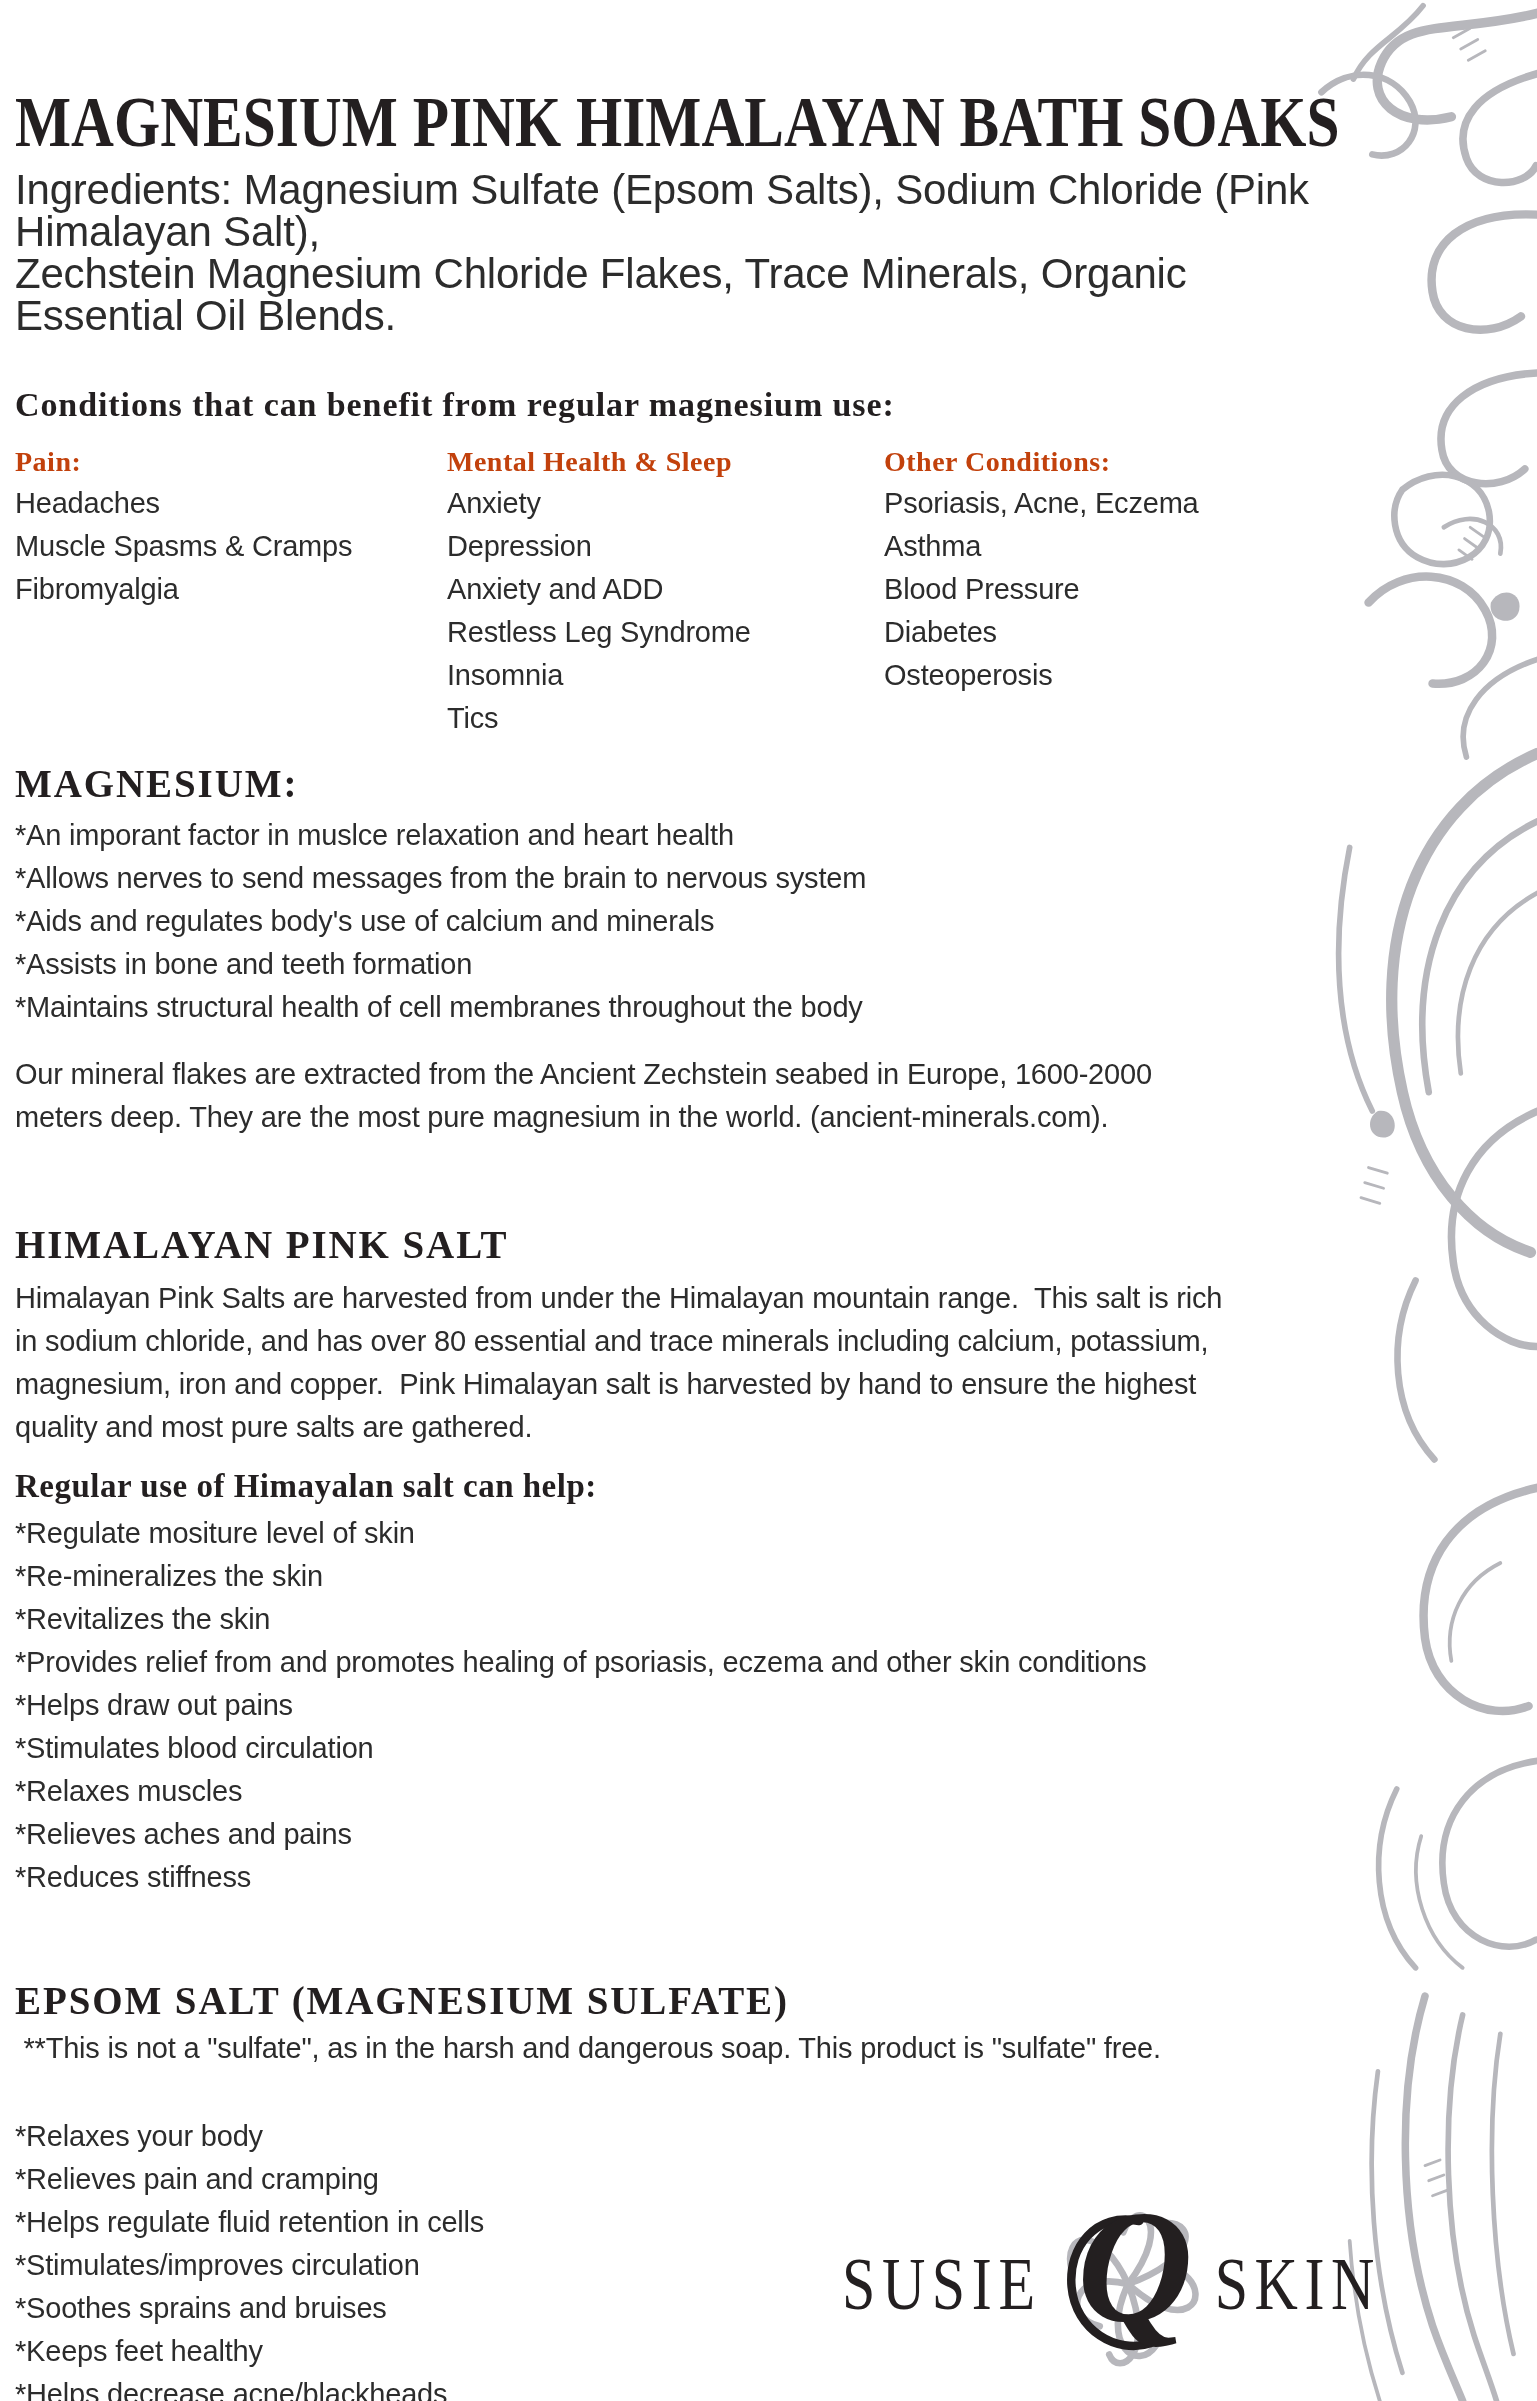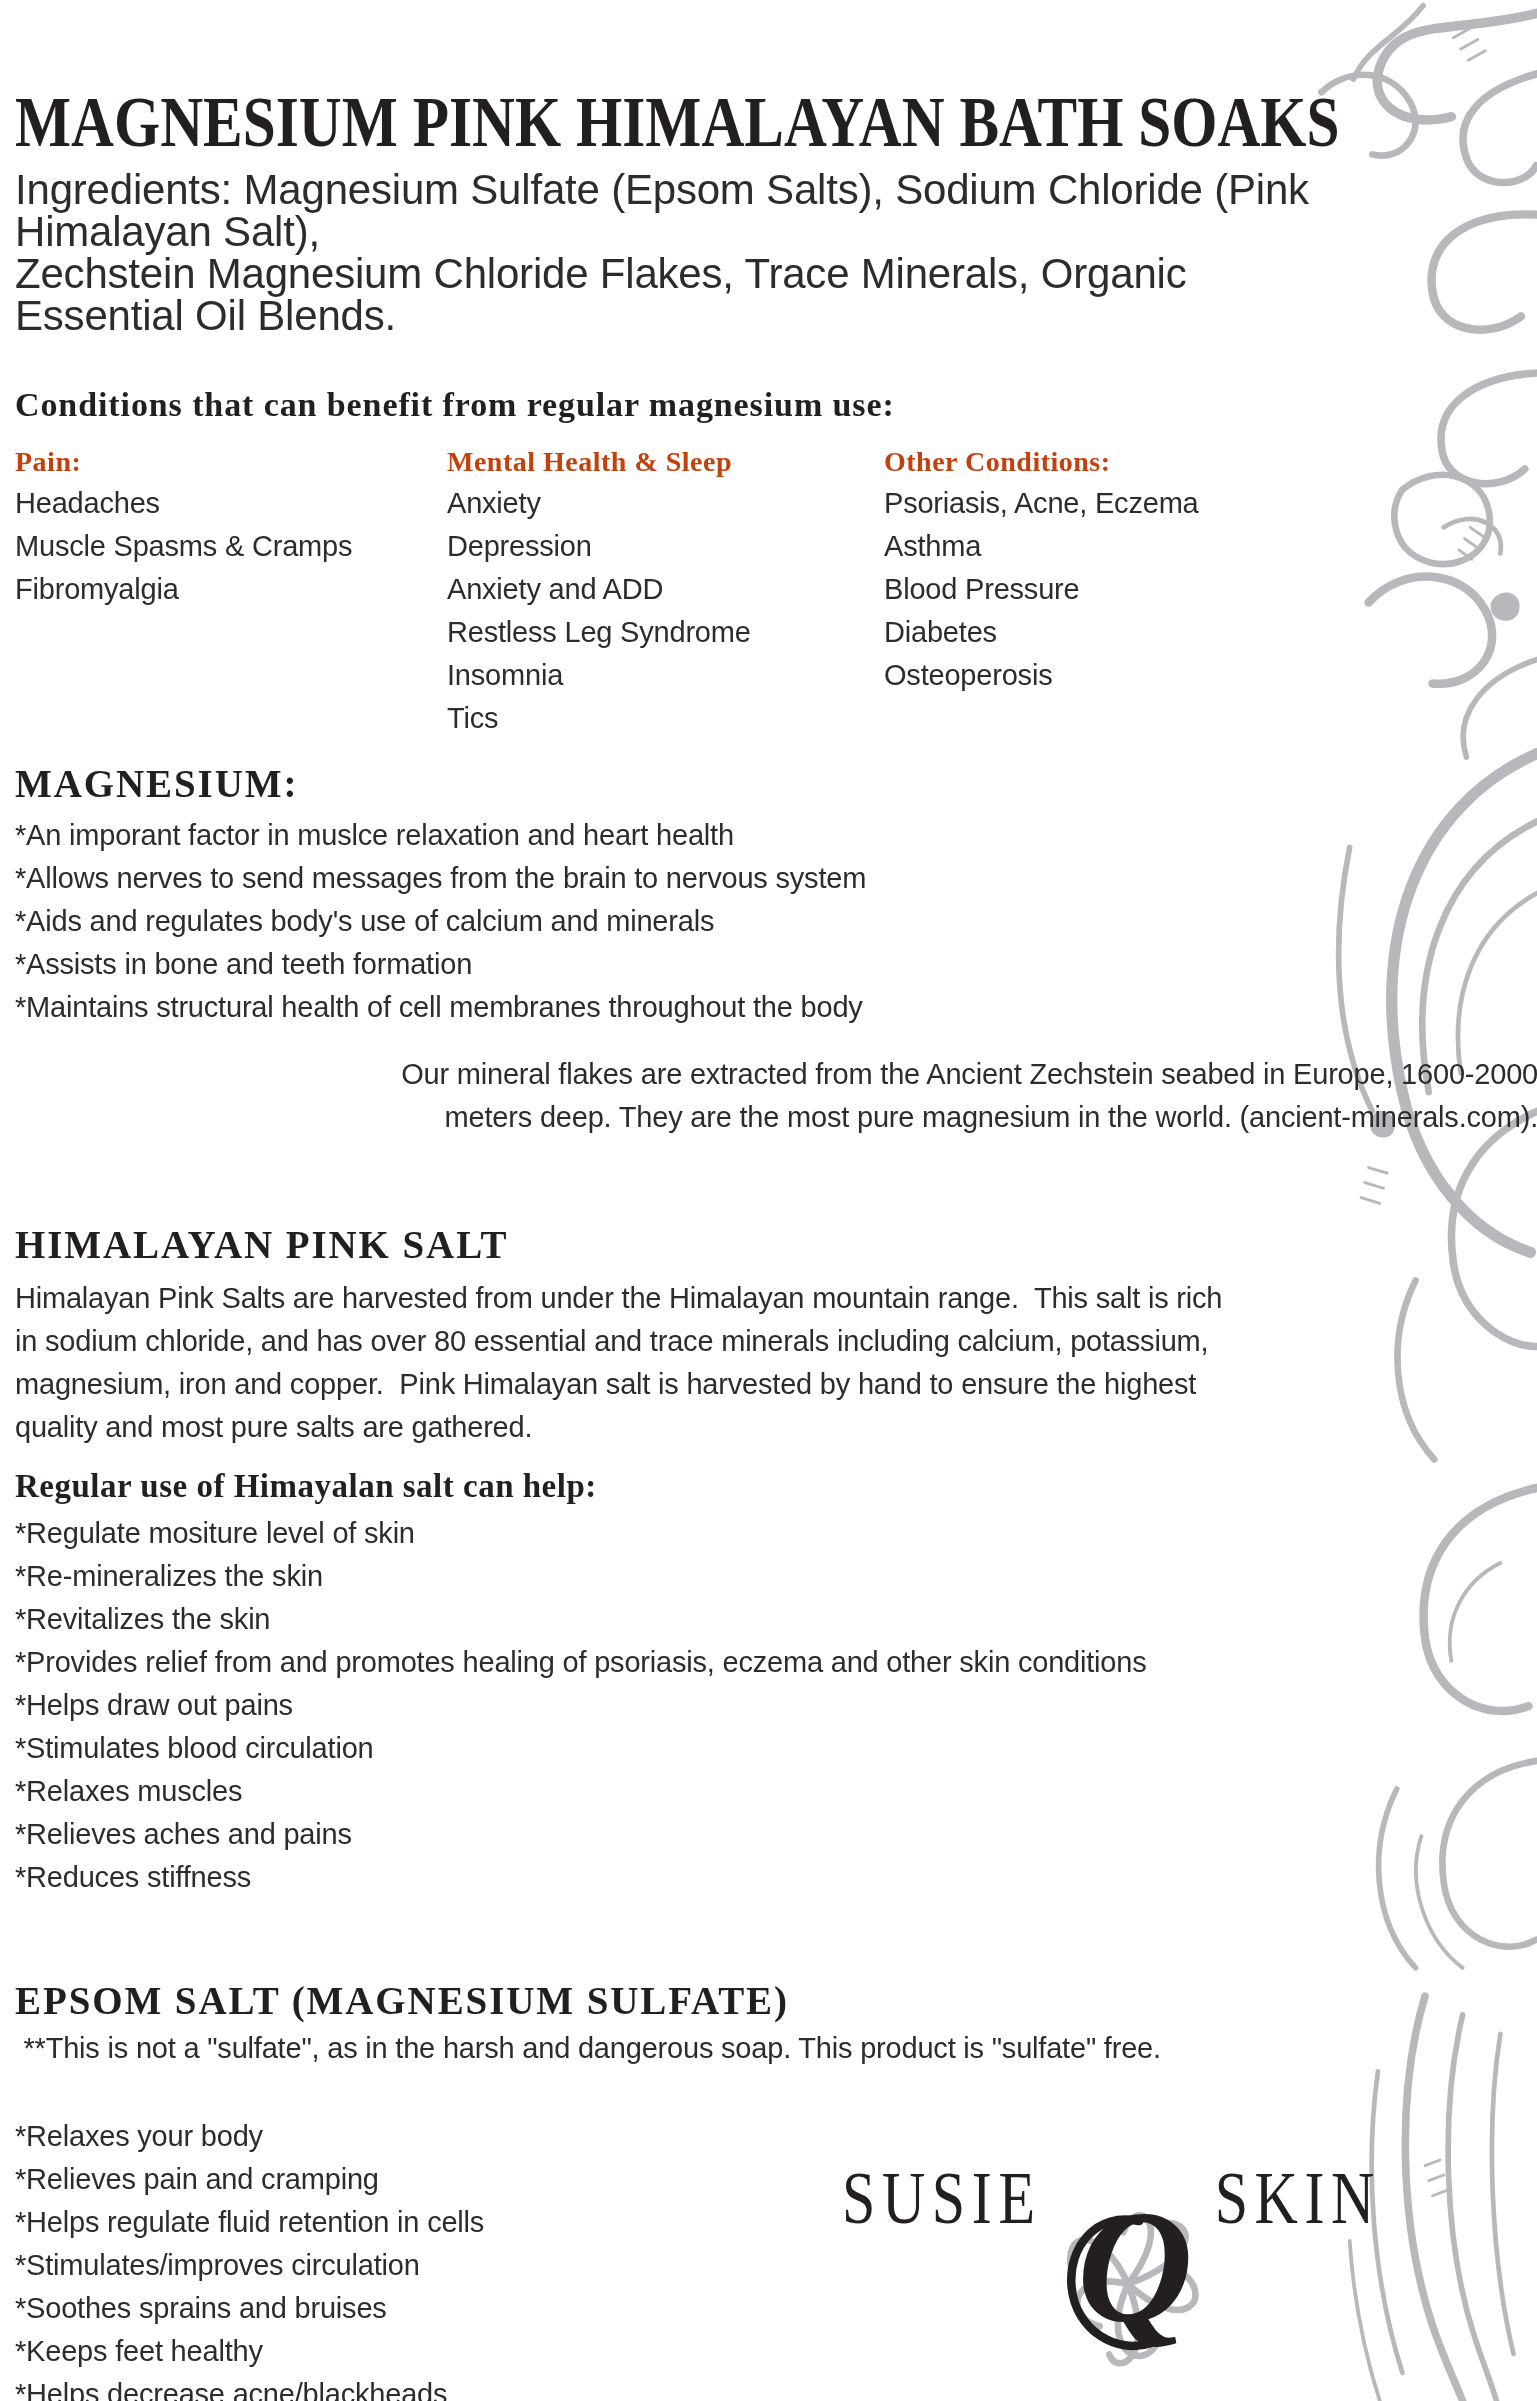--- a/index.html
+++ b/index.html
@@ -45,31 +45,31 @@
   .col-header{
     font-family:"Liberation Serif",serif;font-weight:bold;color:#c2410c;
     font-size:28px;line-height:41px;letter-spacing:0.5px;
   }
   .caps-heading{
     font-family:"Liberation Serif",serif;font-weight:bold;color:#231f20;
     font-size:39px;letter-spacing:1.9px;margin:0;
   }
   .magnesium-heading{margin-top:21px;}
   .bullets{margin-top:7.5px;}
-  .note{margin-top:24.5px;text-align:right;}
+  .note{margin-top:24.5px;}
   .himalayan-heading{margin-top:83px;}
   .para{margin-top:9.4px;}
   .benefits-heading{margin-top:19px;font-size:33px;letter-spacing:0.5px;}
   .epsom-heading{margin-top:79px;}
   .epsom-note{padding-left:8.5px;margin-top:3.8px;}
   .epsom-bullets{margin-top:45px;}
   
   .logo{
     position:absolute;left:829px;top:2185px;width:565px;height:198px;
-    z-index:3;display:flex;justify-content:center;
+    z-index:3;display:flex;align-items:center;justify-content:center;
   }
   .logo-word{
     font-family:"Liberation Serif",serif;color:#231f20;
     font-size:60px;letter-spacing:6.6px;line-height:60px;
     transform:scale(1.0,1.25);
   }
   .monogram{
     position:relative;width:188px;height:198px;flex:0 0 auto;
     margin:0 -7.5px;
   }

